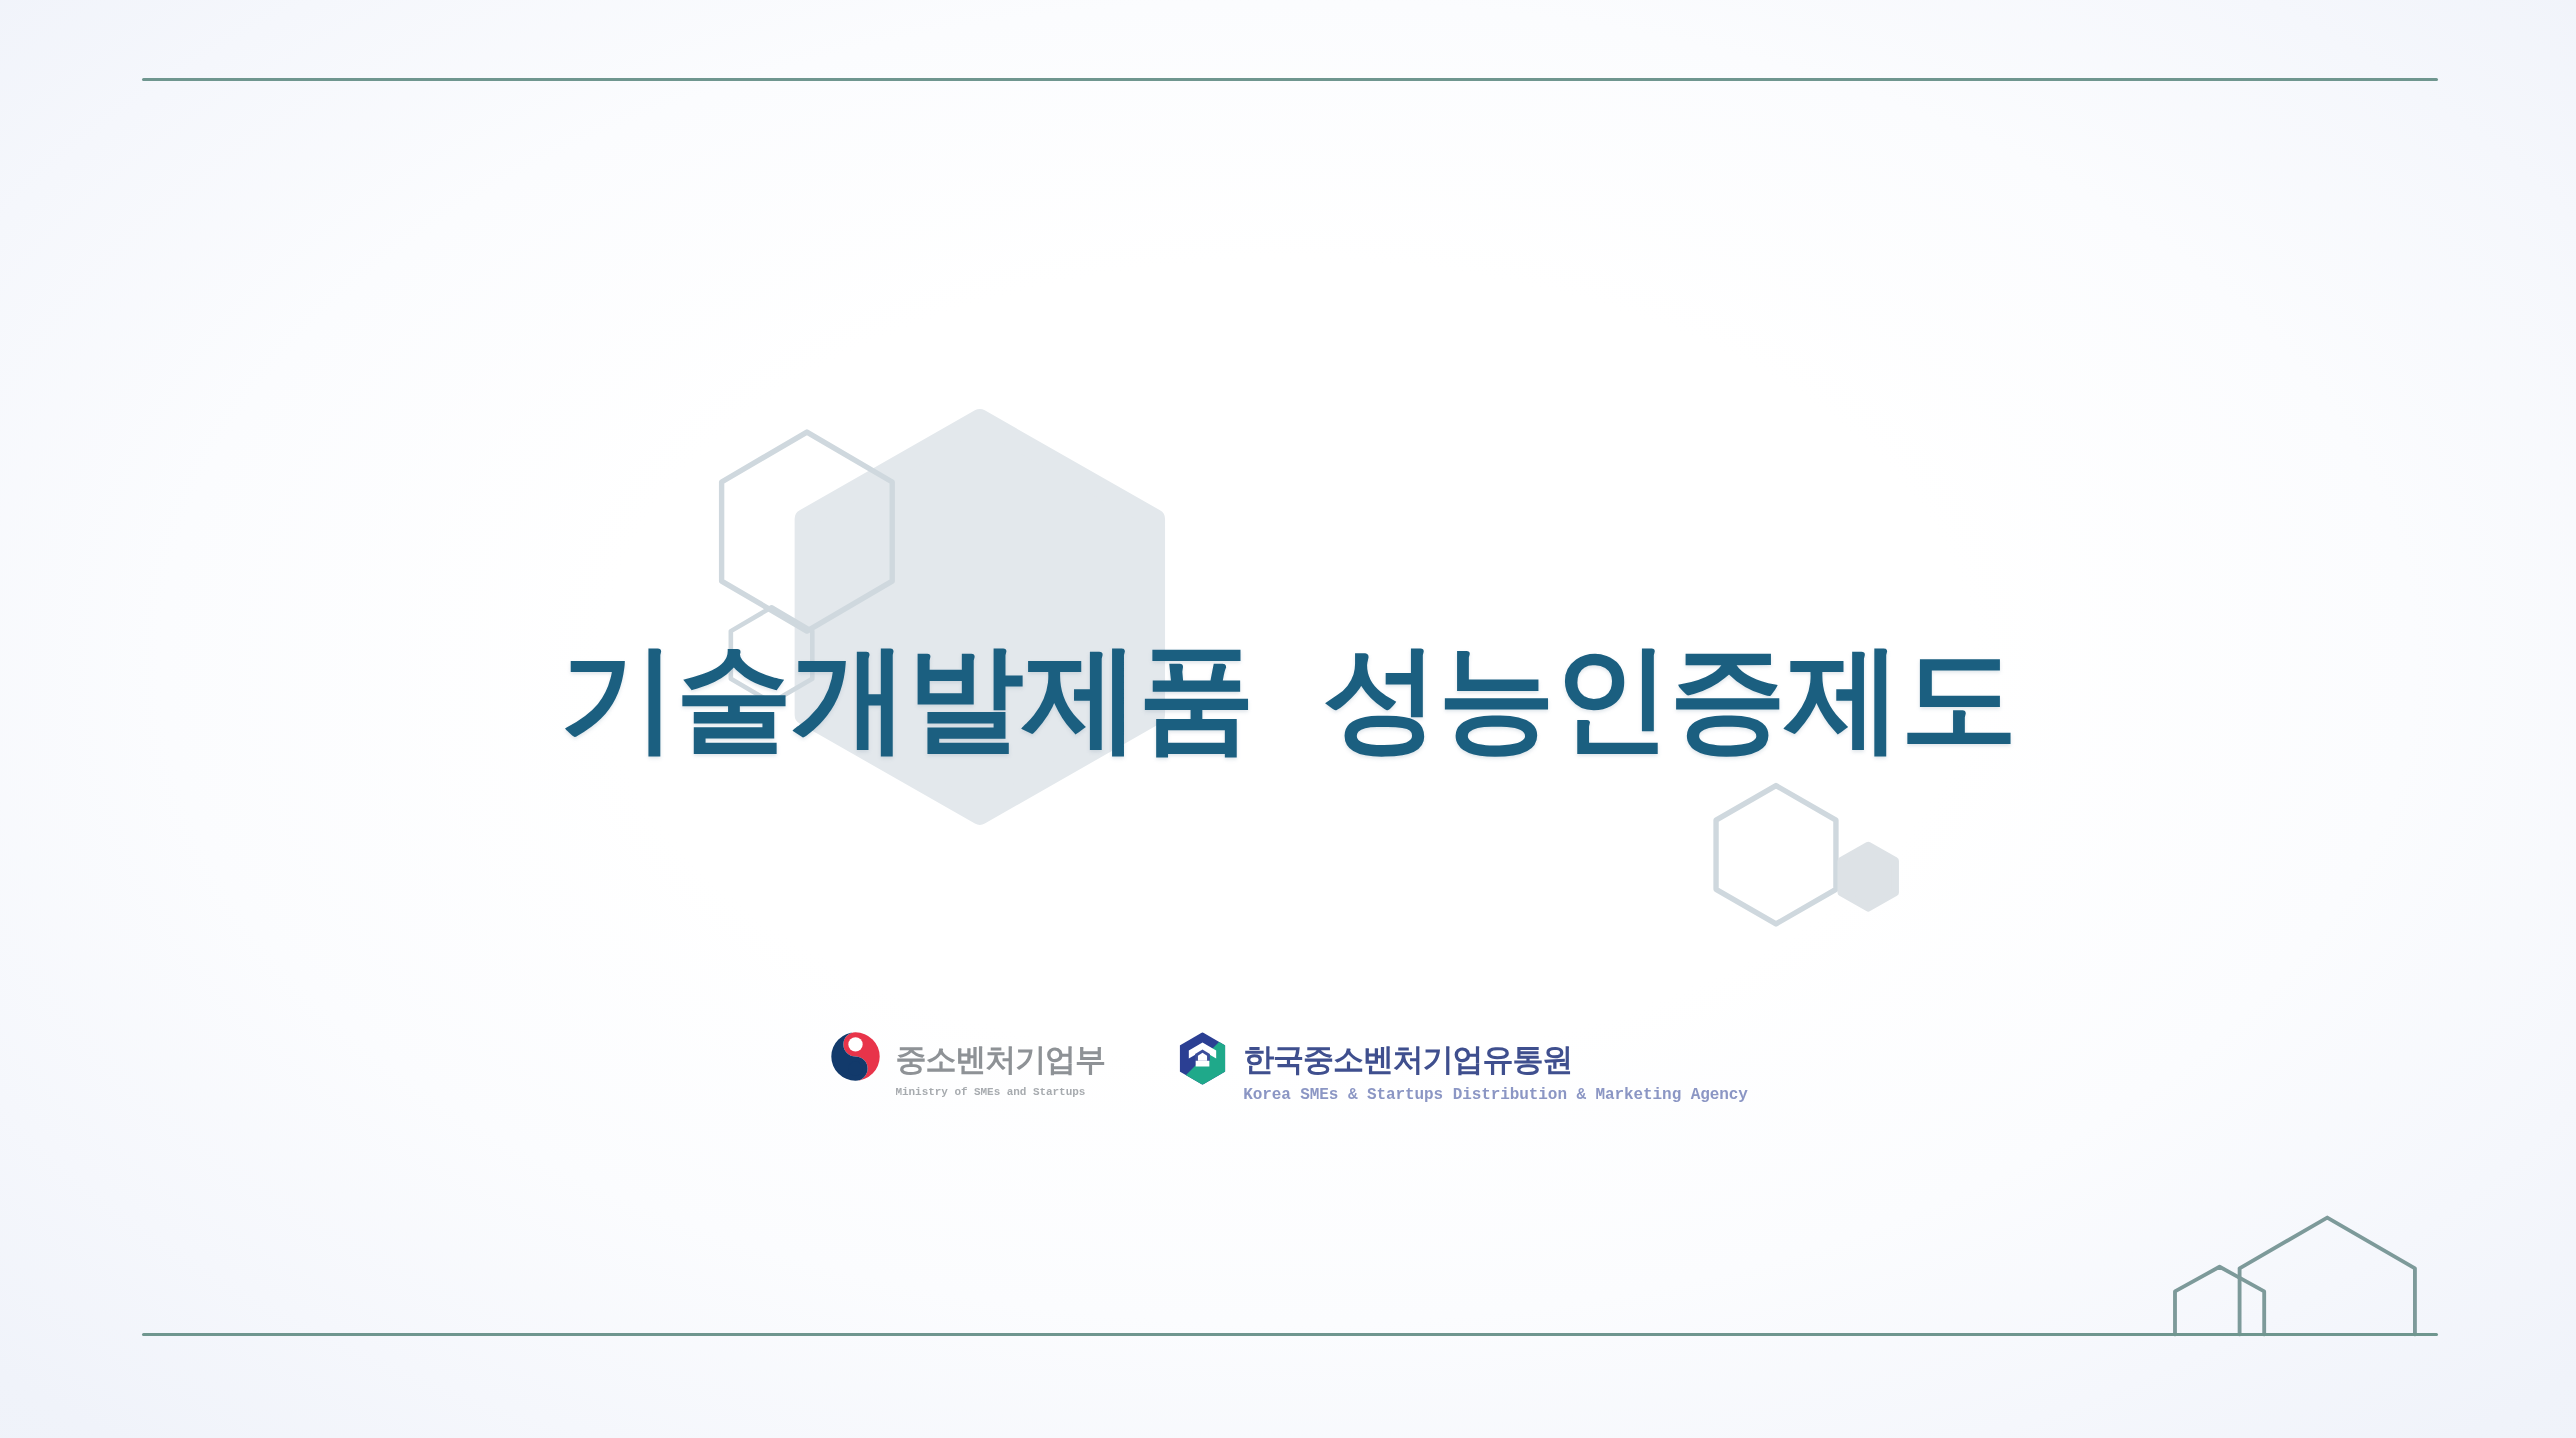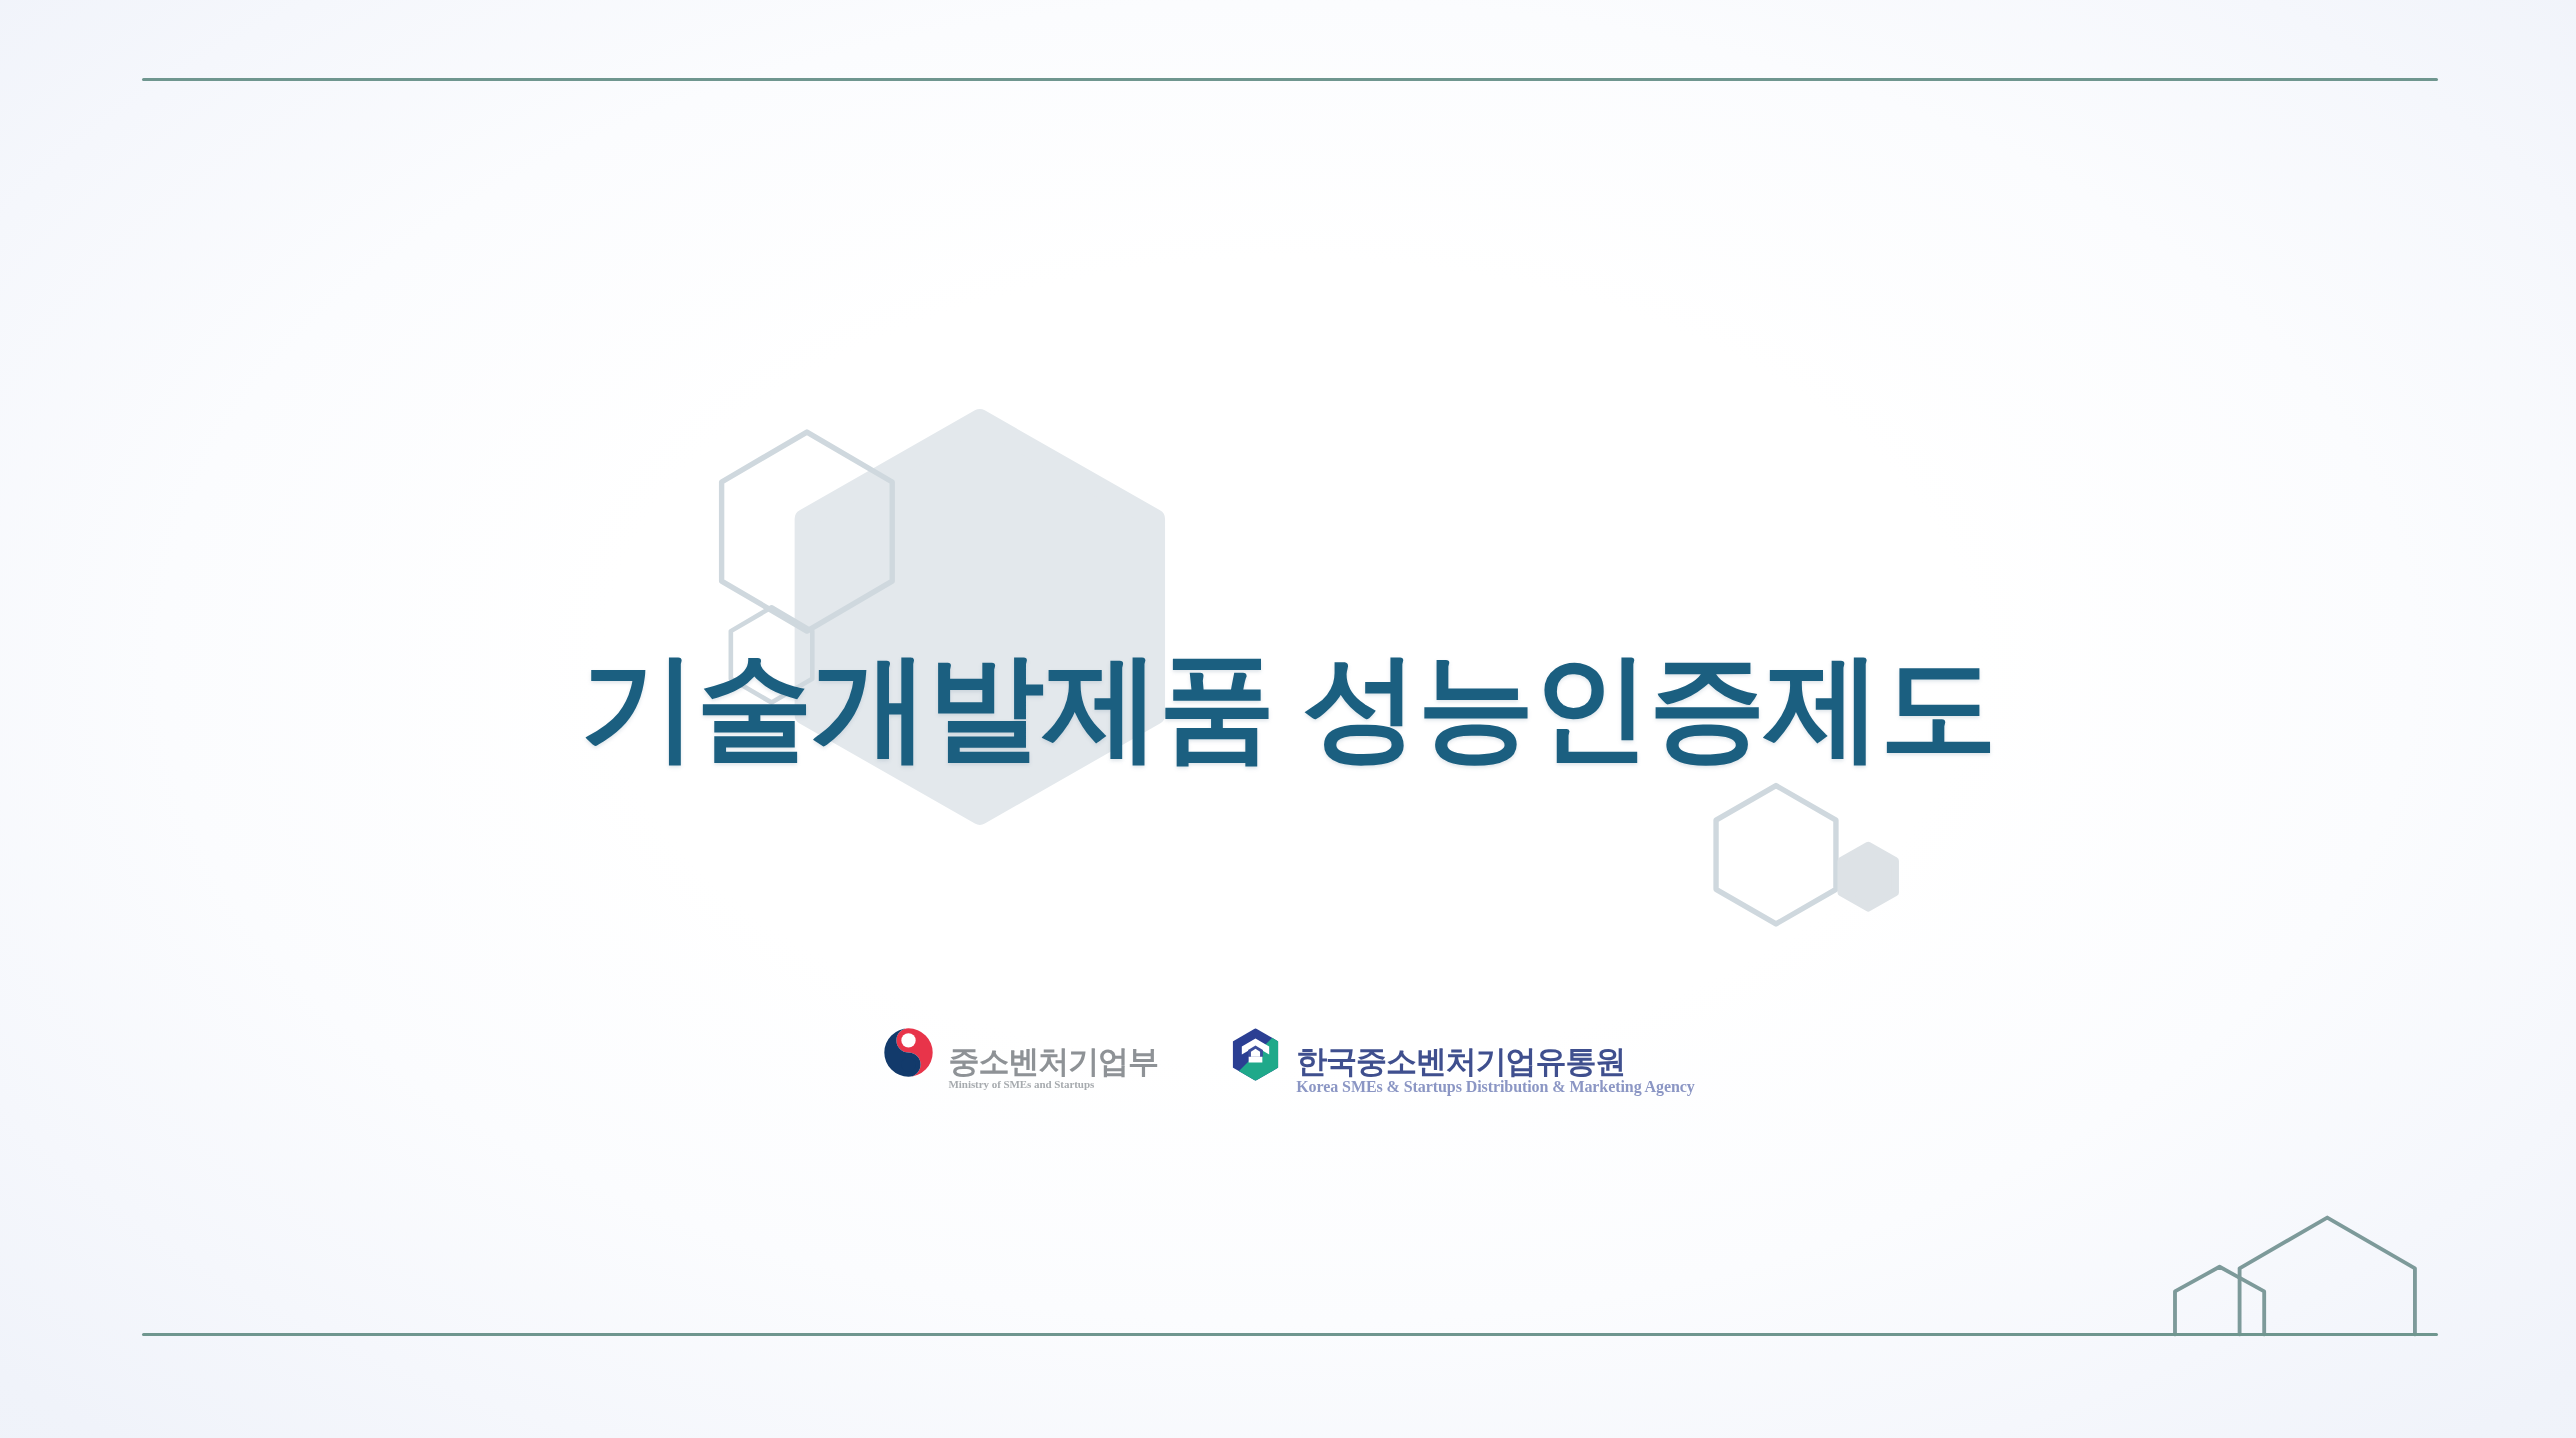--- a/index.html
+++ b/index.html
@@ -7,21 +7,21 @@
     margin: 0;
     padding: 0;
     background: #ffffff;
   }
 
   .slide {
     position: relative;
     width: 2576px;
     height: 1439px;
     overflow: hidden;
-    font-family: Liberation Serif, serif;
+    font-family: Liberation Mono, monospace;
     background:
       radial-gradient(ellipse 78% 82% at 50% 46%,
         #ffffff 0%,
         #ffffff 34%,
         #fbfcfe 56%,
         #f5f7fc 74%,
         #f0f3fa 88%,
         #eef2f9 100%);
   }
 
@@ -90,21 +90,21 @@
     font-weight: 700;
     letter-spacing: -0.035em;
     white-space: nowrap;
     margin-top: 32px;
   }
   .logo-en {
     font-size: 11px;
     font-weight: 600;
     letter-spacing: -0.005em;
     white-space: nowrap;
-    margin-top: 2px;
+    margin-top: 10px;
   }
   .logo-mss   .logo-ko { color: #8e9296; }
   .logo-mss   .logo-en { color: #a7abaf; }
   .logo-kosme .logo-ko { color: #3f4f8e; }
   .logo-kosme .logo-en { color: #8b96c4; font-size: 16px; }
 
   
   .buildings {
     position: absolute;
     left: 2135px;

